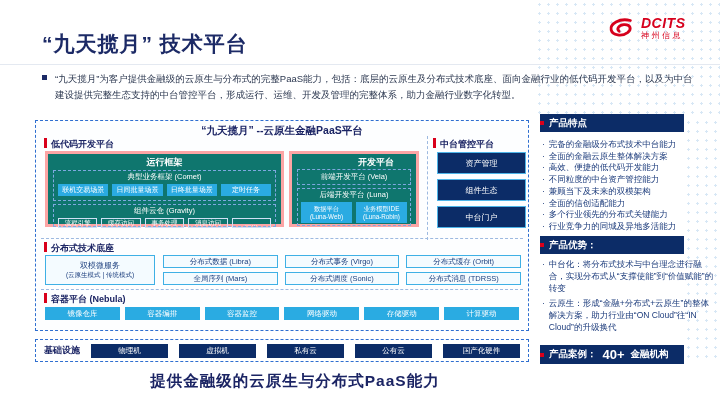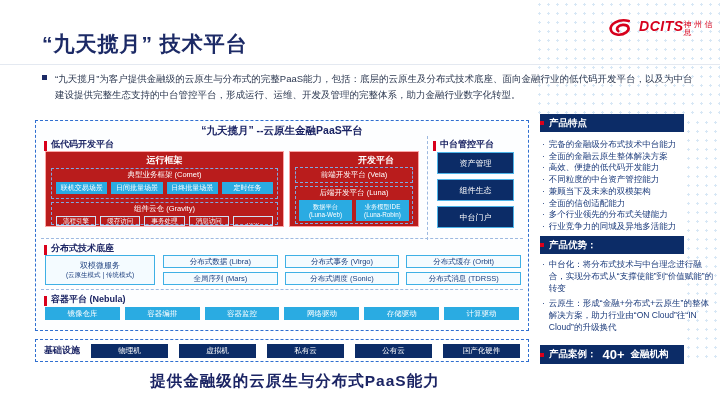--- a/index.html
+++ b/index.html
@@ -10,56 +10,56 @@
     color:#1b2464;
   }
   .dots { position:absolute; background-image:radial-gradient(circle,#c9dff2 1px, transparent 1.4px); background-size:9px 9px; opacity:.75; z-index:0; }
   .dots-top { right:0; top:0; width:185px; height:118px; }
   .dots-right { right:0; top:118px; width:36px; height:240px; }
 
   
   .page-title { position:absolute; left:42px; top:30px; font-size:21px; font-weight:bold; color:#1c2a66; letter-spacing:1px; z-index:1; }
   .header-rule { position:absolute; left:0; top:64px; width:720px; height:1px; background:#e4e9f1; }
   .logo { position:absolute; left:606px; top:16px; display:flex; align-items:center; gap:5px; z-index:2; }
-  .logo-text { display:flex; flex-direction:row; line-height:1; }
+  .logo-text { display:flex; flex-direction:column; line-height:1; }
   .logo-brand { color:#d6001c; font-weight:bold; font-style:italic; font-size:14px; letter-spacing:.5px; }
   .logo-sub { color:#d6001c; font-size:8px; letter-spacing:2.5px; margin-top:2px; }
 
   .intro { position:absolute; left:42px; top:71px; width:654px; font-size:9.5px; line-height:1.7; color:#2c3850; padding-left:13px; z-index:1; }
   .intro .sq { position:absolute; left:0; top:4px; width:5px; height:5px; background:#1c2a66; }
 
   
   #diagram { position:absolute; left:35px; top:120px; width:494px; height:211px; border:1px dashed #2f6fd0; background:#fdfeff; z-index:1; }
   .dg-title { position:absolute; top:3px; left:0; width:100%; text-align:center; font-size:10.5px; font-weight:bold; color:#1b2464; }
-  .sec-label { position:absolute; display:flex; align-items:flex-end; gap:4px; font-size:9px; font-weight:bold; color:#1b2464; white-space:nowrap; }
+  .sec-label { position:absolute; display:flex; align-items:flex-start; gap:4px; font-size:9px; font-weight:bold; color:#1b2464; white-space:nowrap; }
   .rbar { display:inline-block; width:3px; height:10px; background:#d9001b; flex:none; }
   .lowcode-label { left:8px; top:17px; }
   .control-label { left:397px; top:17px; }
   .dist-label { left:8px; top:121px; }
   .nebula-label { left:8px; top:172px; }
 
-  .navy-panel { position:absolute; background:#b91c1c; border:1px solid #fca5a5; color:#fff; }
+  .navy-panel { position:absolute; background:#0f766e; border:3px solid #fca5a5; color:#fff; }
   .runtime-box { left:9px; top:30px; width:239px; height:76px; }
   .dev-box { left:253px; top:30px; width:130px; height:76px;padding-left:44px; }
   .box-title { text-align:center; font-size:9px; font-weight:bold; margin-top:2px; color:#fff; }
   .dashed-inner { position:absolute; left:5px; right:5px; border:1px dashed #7fa8e0; }
   .inner-title { text-align:center; font-size:7.5px; color:#fff; margin-top:1px; white-space:nowrap; }
   .comet { top:16px; height:31px; }
   .gravity { top:50px; height:23px; }
   .btn-row { display:flex; gap:4px; margin:2px 4px; }
   .cyan-btn { flex:1; background:#2aabe2; color:#fff; font-size:7px; display:flex; align-items:center; justify-content:center; height:12px; white-space:nowrap; overflow:hidden; }
   .outline-btn { flex:1; border:1px solid #cfe0f5; color:#fff; font-size:6.5px; display:flex; align-items:center; justify-content:center; height:10px; white-space:nowrap; overflow:hidden; }
   .vela { top:15px; height:16px; }
   .vela .inner-title { line-height:14px; margin-top:0; }
   .luna { top:34px; height:38px; }
   .luna-row { margin:2px 3px; }
   .luna-btn { flex-direction:column; height:21px; font-size:6.3px; line-height:1.25; }
 
   .vdash { position:absolute; left:391px; top:15px; height:104px; border-left:1px dashed #9db9e0; }
-  .ctrl-box { position:absolute; left:401px; width:77px; height:22px; background:#0c2c67; border:1px solid #4db4e8; color:#fff; font-size:8px; display:flex; align-items:center; justify-content:center; }
+  .ctrl-box { position:absolute; left:401px; width:89px; height:22px; background:#0c2c67; border:1px solid #4db4e8; color:#fff; font-size:8px; display:flex; align-items:center; justify-content:center; }
   .ctrl-0 { top:31px; } .ctrl-1 { top:58px; } .ctrl-2 { top:85px; }
 
   .hdash { position:absolute; left:5px; right:5px; border-top:1px dashed #9db9e0; }
   .hdash-1 { top:117px; } .hdash-2 { top:168px; }
 
   .dual-box { position:absolute; left:9px; top:134px; width:110px; height:30px; background:#f4fbff; border:1px solid #3fb0e5; color:#1c3f7e; display:flex; flex-direction:column; align-items:center; justify-content:center; line-height:1.3; }
   .dual-l1 { font-size:8px; } .dual-l2 { font-size:6.5px; }
   .dist-grid { position:absolute; left:127px; top:134px; width:358px; height:30px; display:grid; grid-template-columns:repeat(3,1fr); grid-template-rows:1fr 1fr; gap:4px 7px; }
   .light-box { background:#f4fbff; border:1px solid #3fb0e5; color:#1c3f7e; font-size:7.5px; display:flex; align-items:center; justify-content:center; white-space:nowrap; overflow:hidden; }
   .nebula-row { position:absolute; left:9px; right:9px; top:186px; display:flex; gap:5px; }

